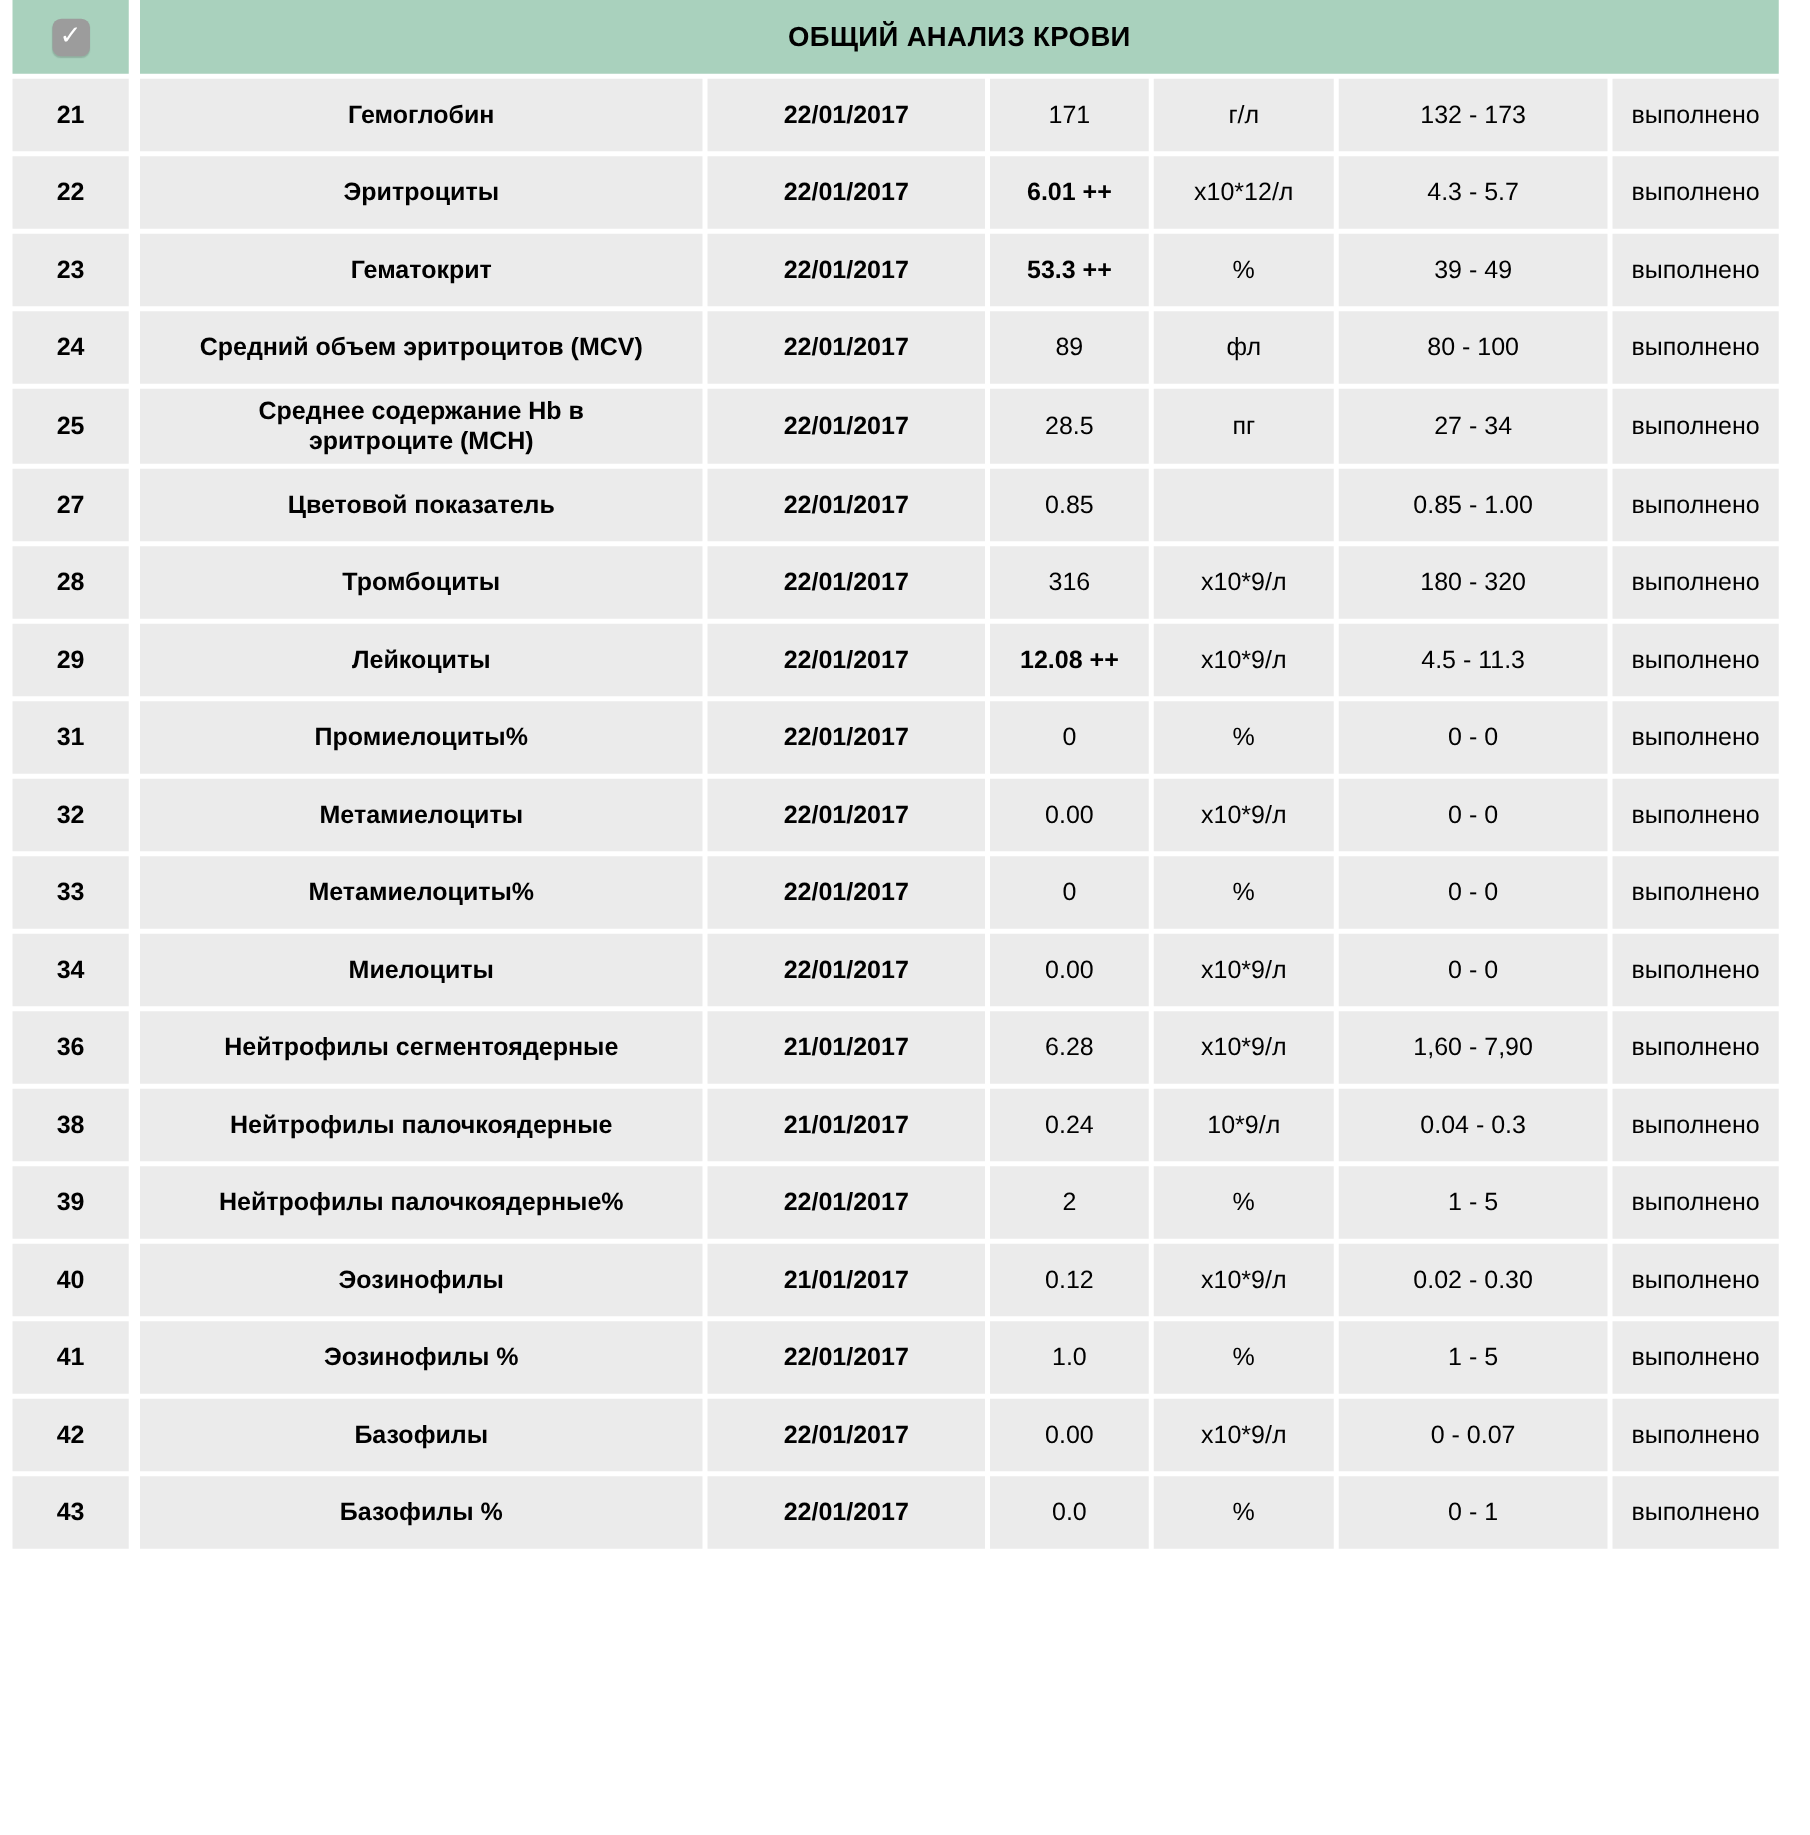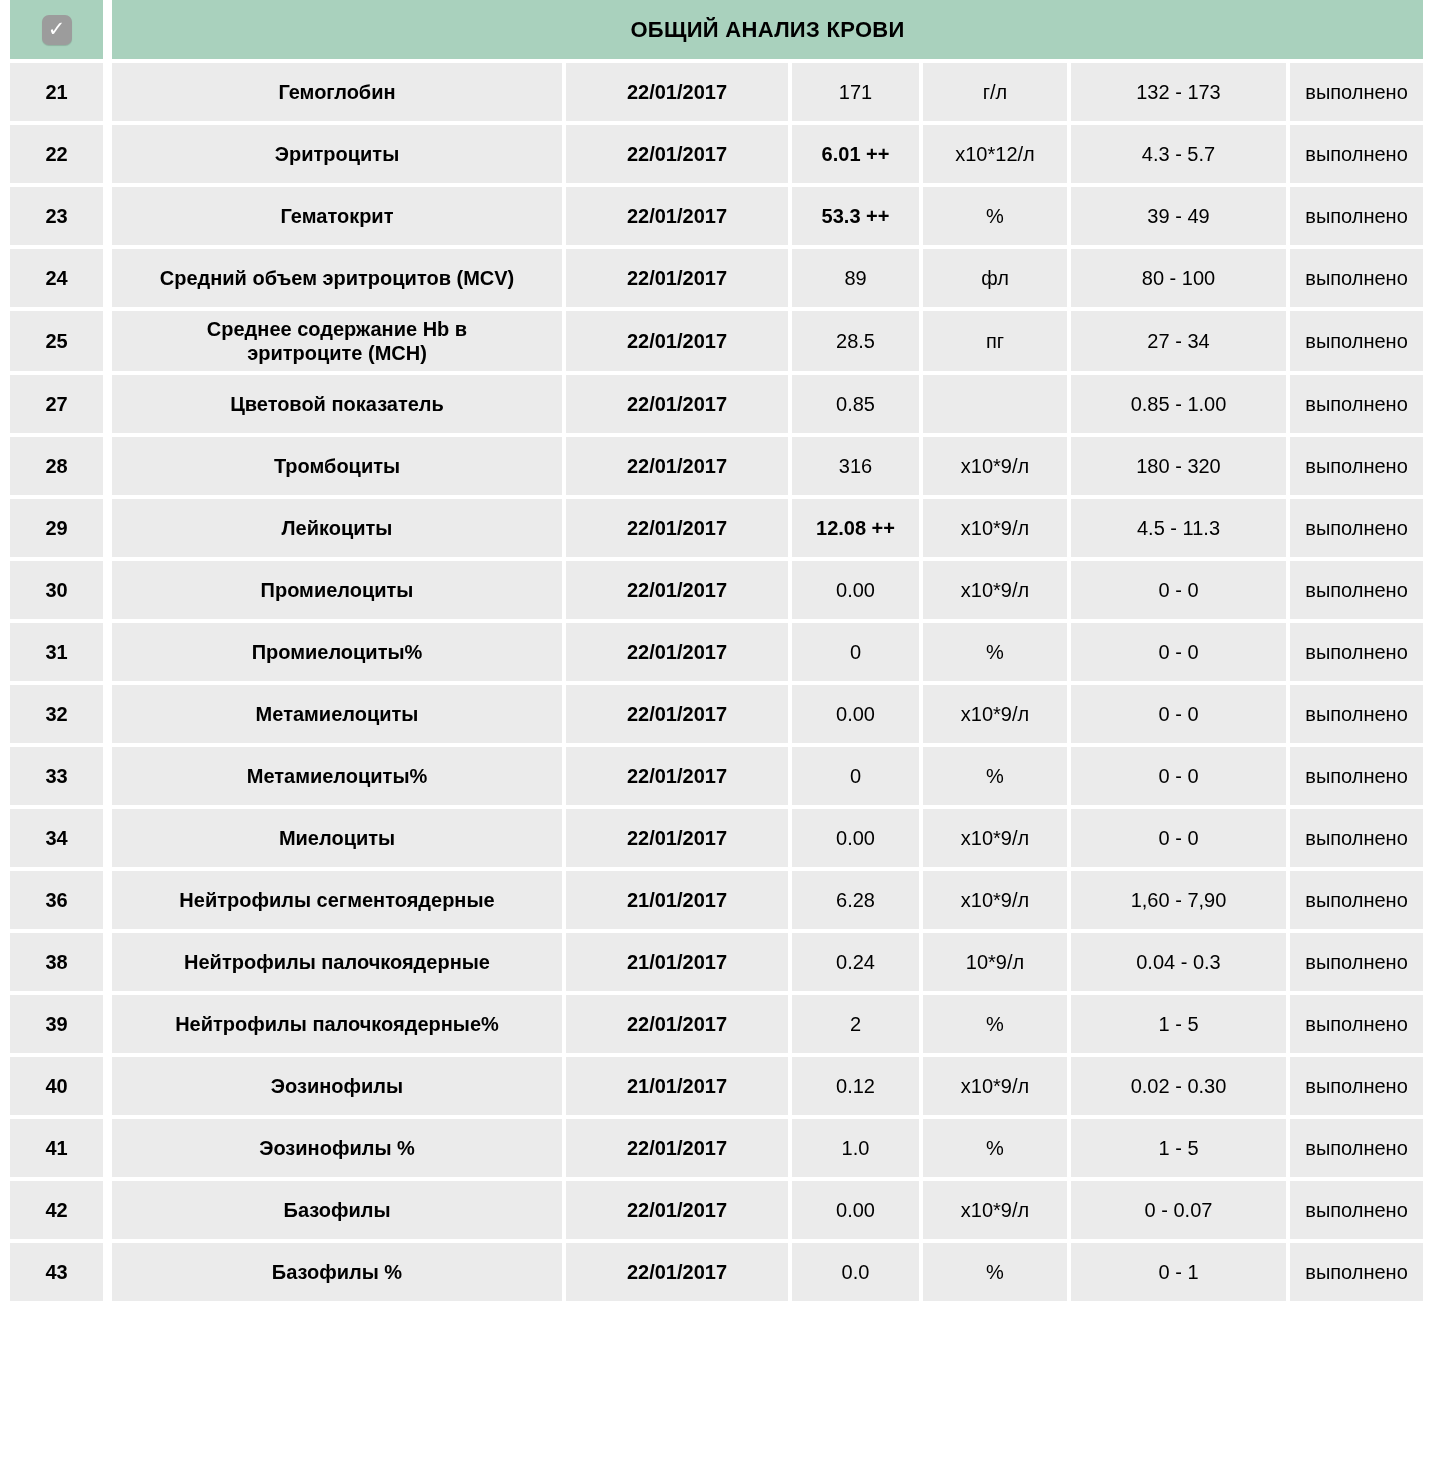--- a/index.html
+++ b/index.html
@@ -179,30 +179,20 @@
     <td class="c-num">29</td>
     <td class="c-spacer"></td>
     <td class="c-name">Лейкоциты</td>
     <td class="c-date">22/01/2017</td>
     <td class="c-value flag-high">12.08 ++</td>
     <td class="c-unit">х10*9/л</td>
     <td class="c-range">4.5 - 11.3</td>
     <td class="c-status">выполнено</td>
   </tr>
       <tr>
-    <td class="c-num">30</td>
-    <td class="c-spacer"></td>
-    <td class="c-name">Промиелоциты</td>
-    <td class="c-date">22/01/2017</td>
-    <td class="c-value">0.00</td>
-    <td class="c-unit">х10*9/л</td>
-    <td class="c-range">0 - 0</td>
-    <td class="c-status">выполнено</td>
-  </tr>
-      <tr>
     <td class="c-num">31</td>
     <td class="c-spacer"></td>
     <td class="c-name">Промиелоциты%</td>
     <td class="c-date">22/01/2017</td>
     <td class="c-value">0</td>
     <td class="c-unit">%</td>
     <td class="c-range">0 - 0</td>
     <td class="c-status">выполнено</td>
   </tr>
       <tr>

